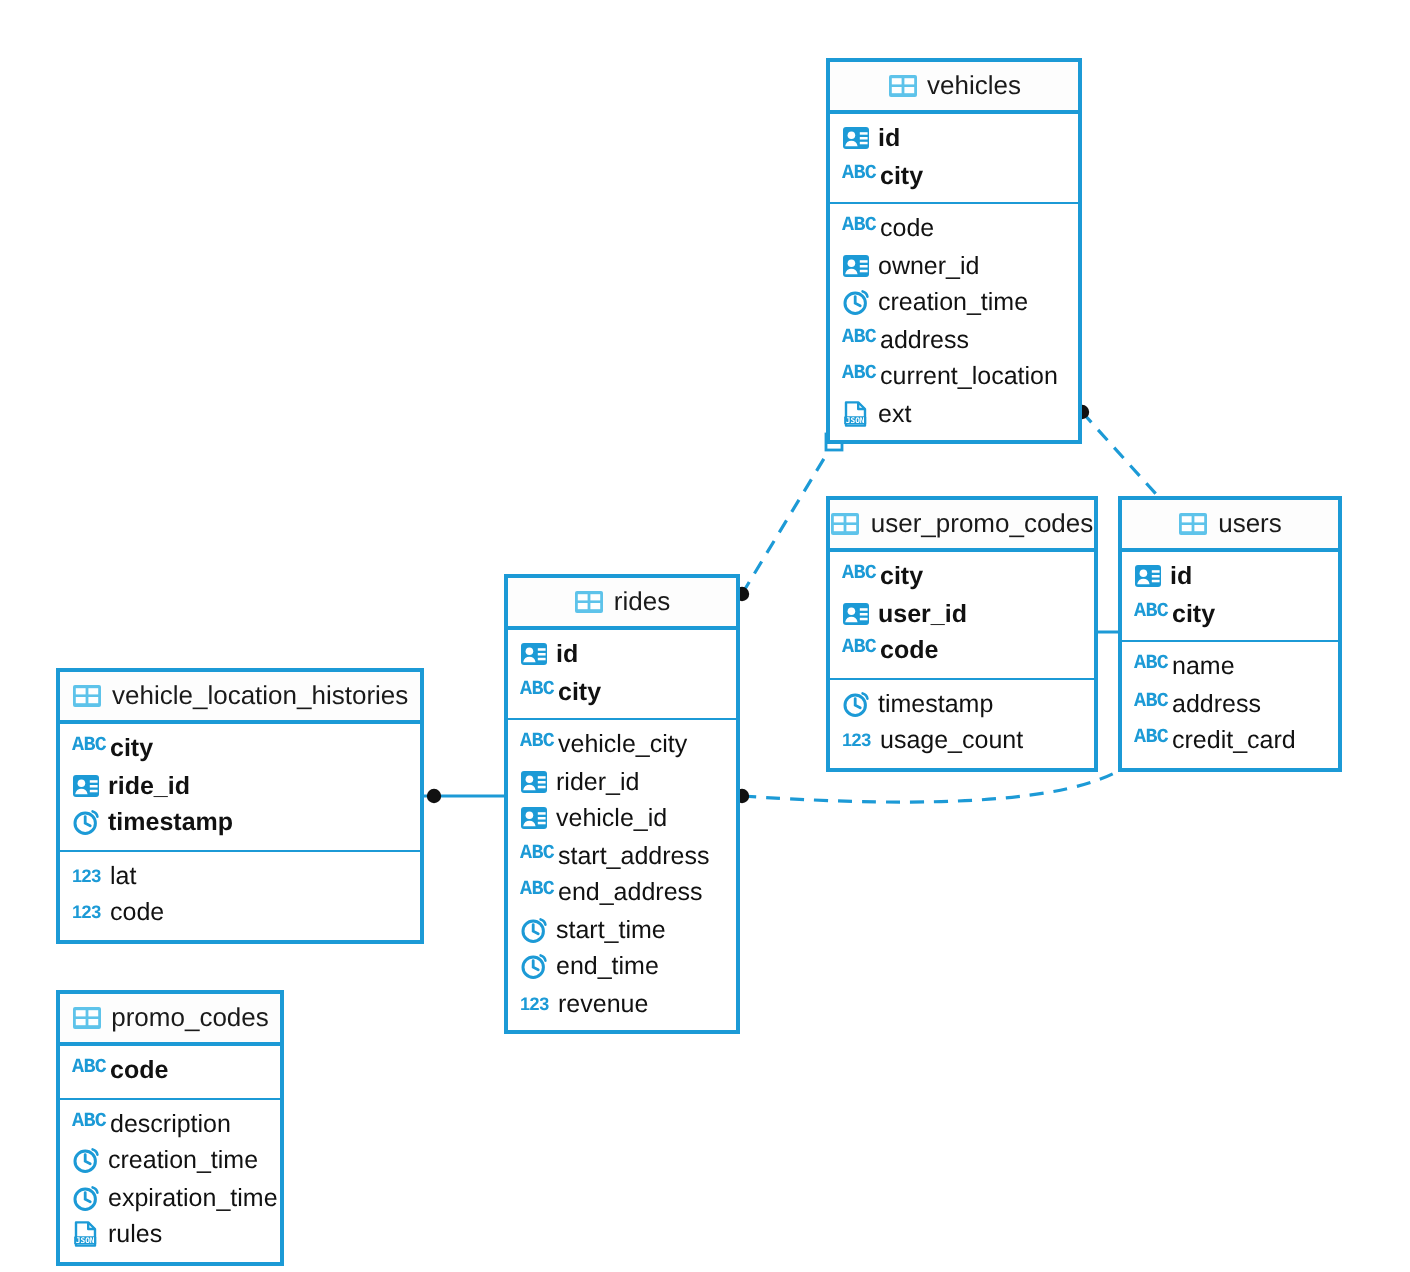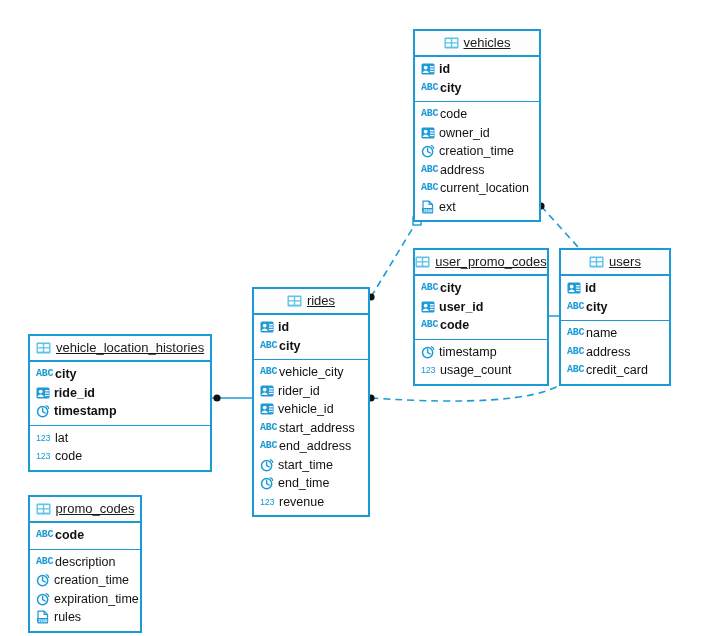--- a/index.html
+++ b/index.html
@@ -32,21 +32,21 @@
     font-size:13px;
     color:#1a1a1a;
     white-space:nowrap;
     display:flex;
     align-items:center;
     padding:0 6px;
     background:#fdfdfd;
   }
   .ent-header.center{justify-content:center;}
   .ent-header.left{justify-content:flex-start;}
-  .ent-title{margin-left:5px;text-decoration:underline;}
+  .ent-title{margin-left:5px;}
 
   .ent-section{padding:3px 0 4px 0;}
   .ent-section.keys{border-bottom:1.5px solid #1c9ad6;}
 
   .field{
     display:flex;
     align-items:center;
     height:18.5px;
     font-size:12.5px;
     color:#111111;
@@ -77,21 +77,21 @@
     color:#1c9ad6;
     letter-spacing:-0.3px;
     line-height:14px;
     text-align:left;
   }
   
   .ico-num{
     width:15px;flex:0 0 15px;
     font-family:"Liberation Sans", sans-serif;
     font-size:9px;
-    font-weight:normal;
+    font-weight:bold;
     color:#1c9ad6;
     letter-spacing:-0.2px;
     line-height:14px;
     text-align:left;
   }
 </style>
 </head>
 <body>
 
 <div id="canvas">

